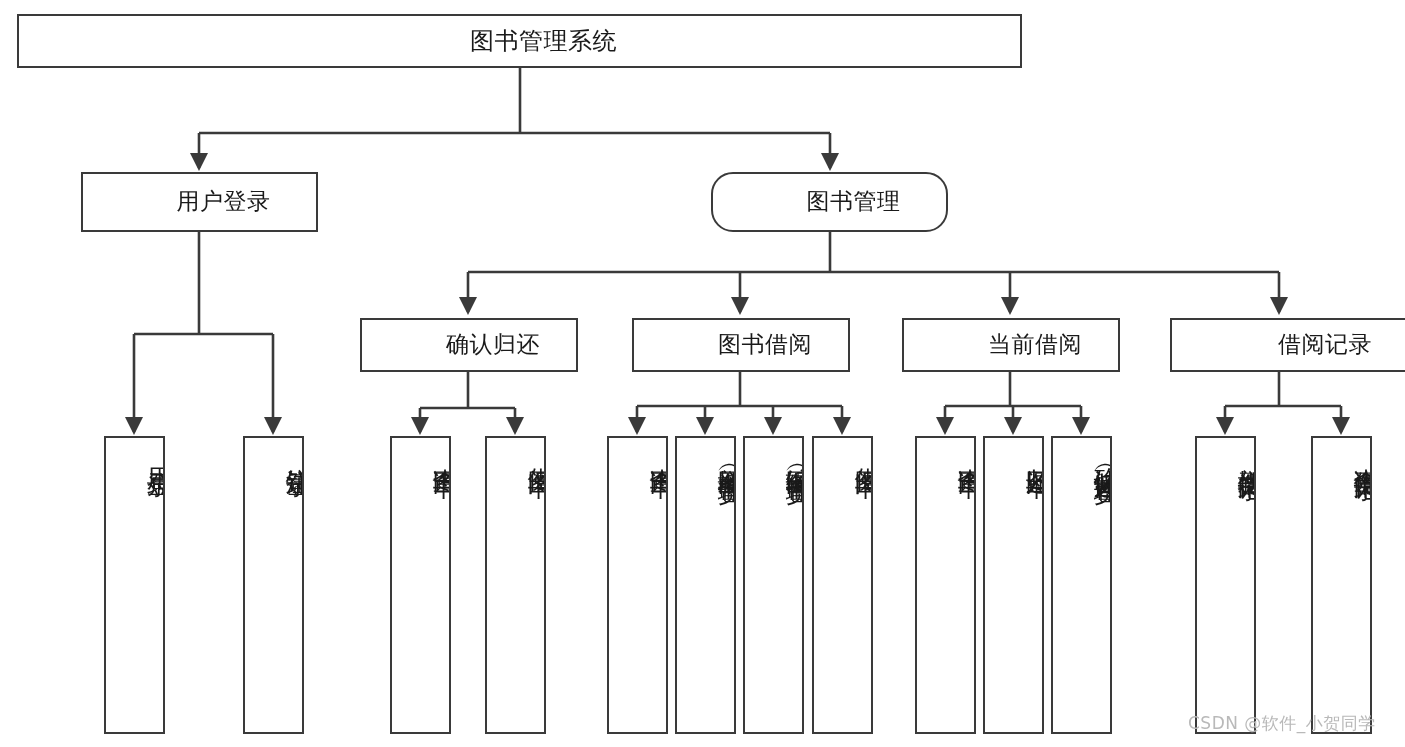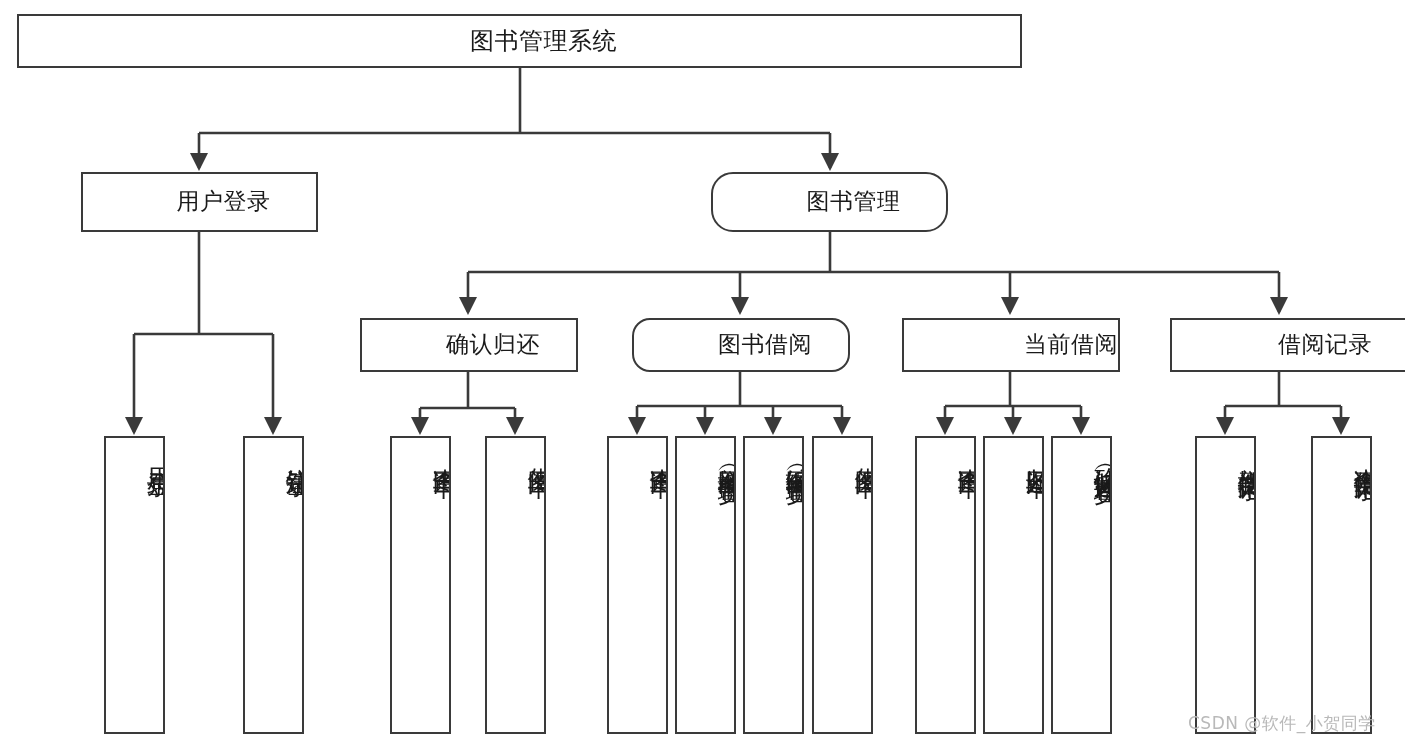--- a/index.html
+++ b/index.html
@@ -137,24 +137,24 @@
   <div class="node-box node-h" style="left:81px; top:172px; width:237px; height:60px;">
     <span class="node-label">用户登录</span>
   </div>
   <div class="node-box node-h" style="left:711px; top:172px; width:237px; height:60px;border-radius:22px;">
     <span class="node-label">图书管理</span>
   </div>
 
   <div class="node-box node-h" style="left:360px; top:318px; width:218px; height:54px;">
     <span class="node-label">确认归还</span>
   </div>
-  <div class="node-box node-h" style="left:632px; top:318px; width:218px; height:54px;border-radius:18px;">
+  <div class="node-box node-h" style="left:632px; top:318px; width:218px; height:54px;">
     <span class="node-label">图书借阅</span>
   </div>
-  <div class="node-box node-h" style="left:902px; top:318px; width:218px; height:54px;justify-content:flex-end;">
+  <div class="node-box node-h" style="left:902px; top:318px; width:218px; height:54px;">
     <span class="node-label">当前借阅</span>
   </div>
   <div class="node-box node-h" style="left:1170px; top:318px; width:262px; height:54px;">
     <span class="node-label">借阅记录</span>
   </div>
 
   <div class="node-box node-v" style="left:104px; top:436px; width:61px; height:298px;">
     <span class="node-label">用户登录</span>
   </div>
   <div class="node-box node-v" style="left:243px; top:436px; width:61px; height:298px;">

